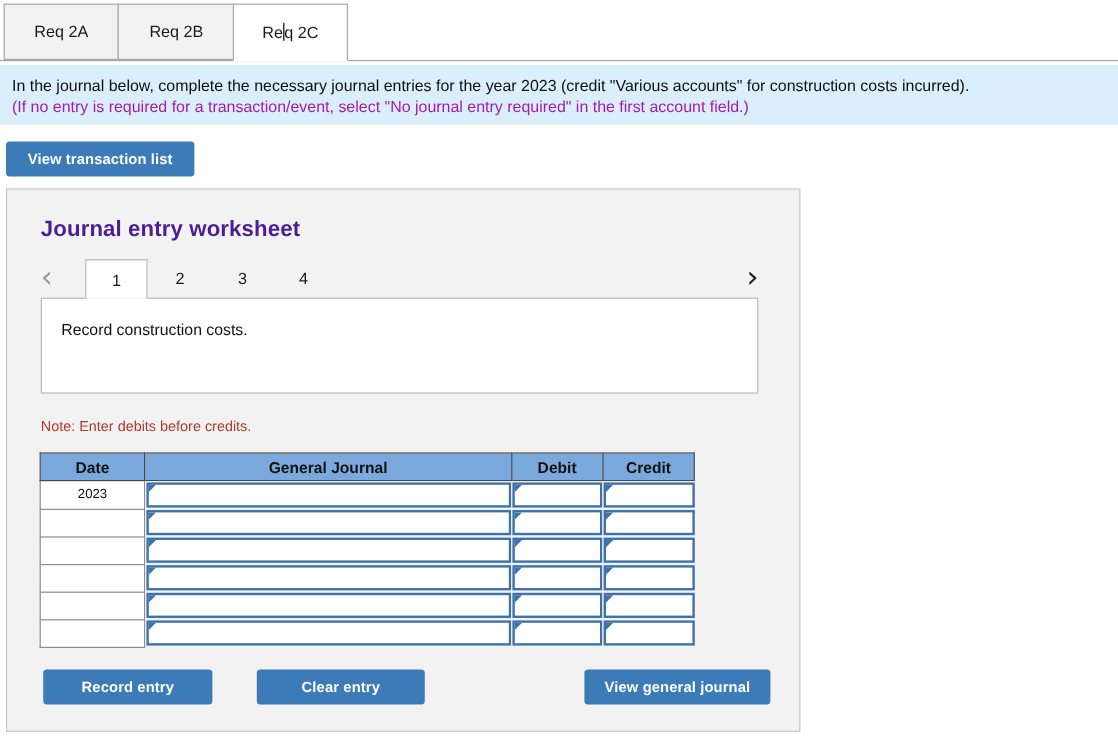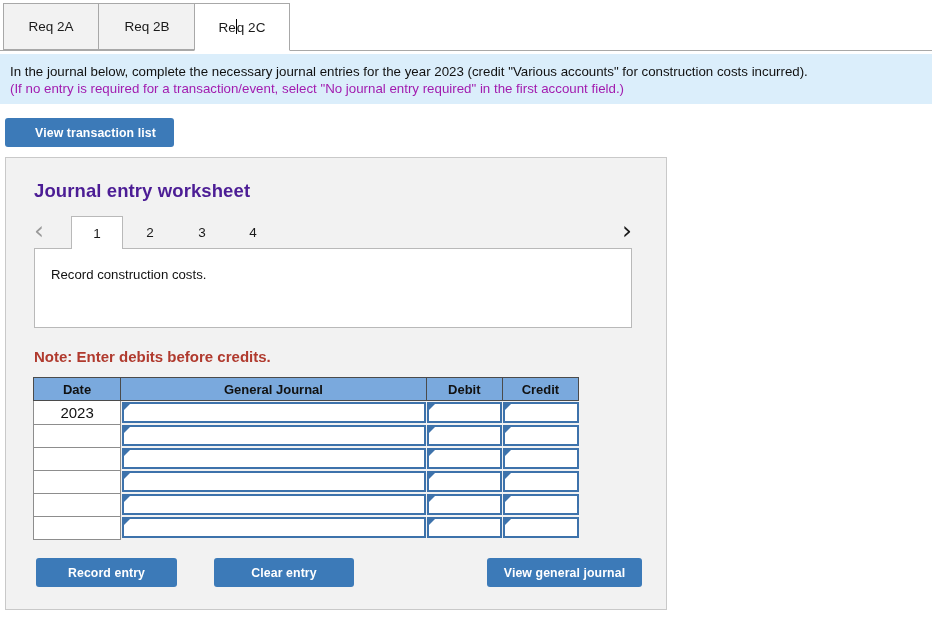--- a/index.html
+++ b/index.html
@@ -100,21 +100,21 @@
     cursor: pointer;
     display: flex;
     align-items: center;
     justify-content: center;
     font-family: "Liberation Sans", sans-serif;
     letter-spacing: 0.1px;
   }
   #view-transaction-list-button {
     position: absolute;
     left: 5px; top: 118px;
-    width: 157px; height: 29px; padding-left: 12px;
+    width: 157px; height: 29px;
   }
 
   
   .panel {
     position: absolute;
     left: 5px; top: 157px;
     width: 662px;
     height: 453px;
     background: #f2f2f2;
     border: 1px solid #c9c9c9;
@@ -186,22 +186,22 @@
   .desc-text {
     position: absolute;
     left: 16px; top: 18px;
     font-size: 13.2px;
     color: #111111;
   }
 
   .note {
     position: absolute;
     left: 28px; top: 190px;
-    font-size: 15px;
-    font-weight: bold;
+    font-size: 12px;
+    font-weight: normal;
     color: #b03a2e;
   }
 
   
   .jtable {
     position: absolute;
     left: 27px; top: 219px;
     width: 546px;
     border-collapse: collapse;
     table-layout: fixed;
@@ -218,21 +218,21 @@
   }
   .jtable td {
     padding: 0;
     height: 22px;
     vertical-align: middle;
   }
   td.date-cell {
     border: 1px solid #8d8d8d;
     background: #ffffff;
     text-align: center;
-    font-size: 15px;
+    font-size: 11px;
     color: #111111;
   }
   td.input-cell {
     background: #f2f2f2;
     position: relative;
   }
   .field {
     position: relative;
     box-sizing: border-box;
     height: 21px;

